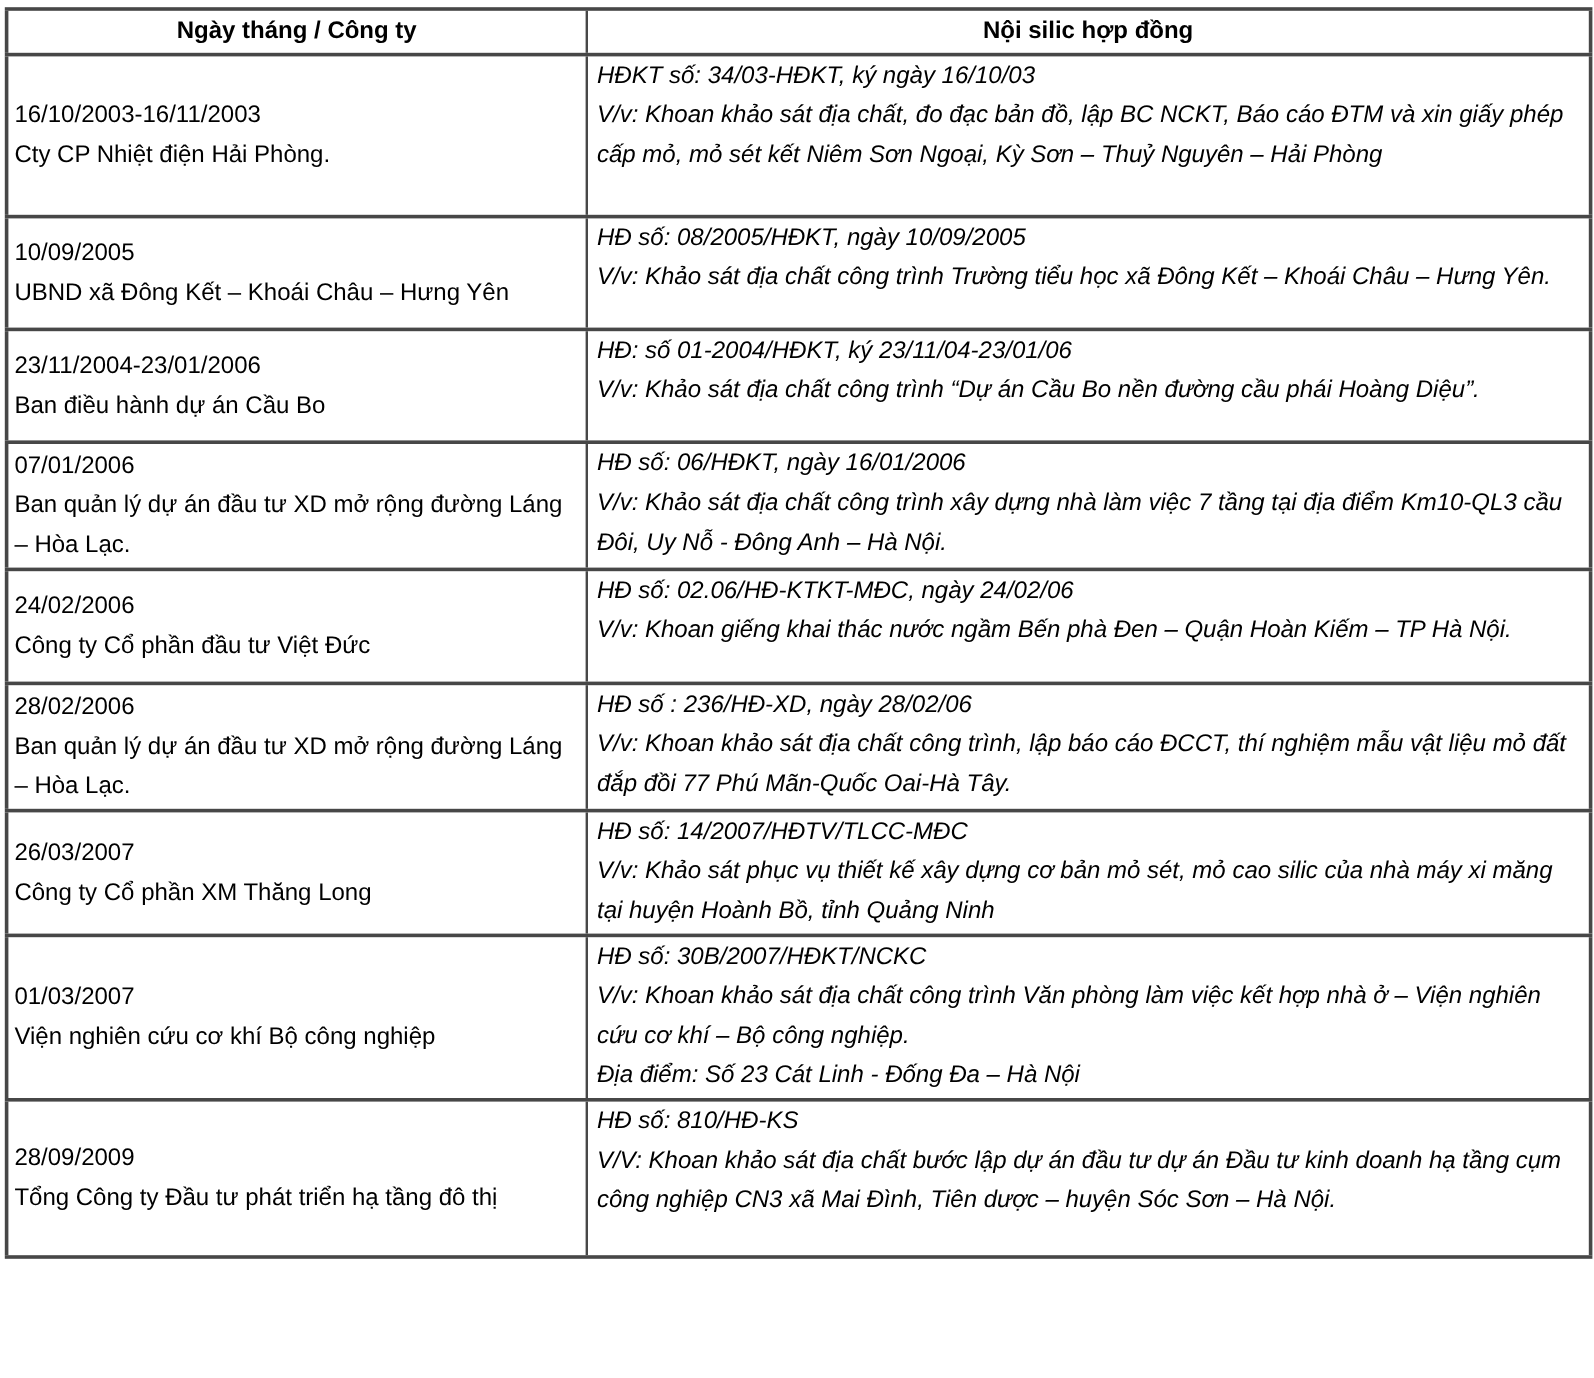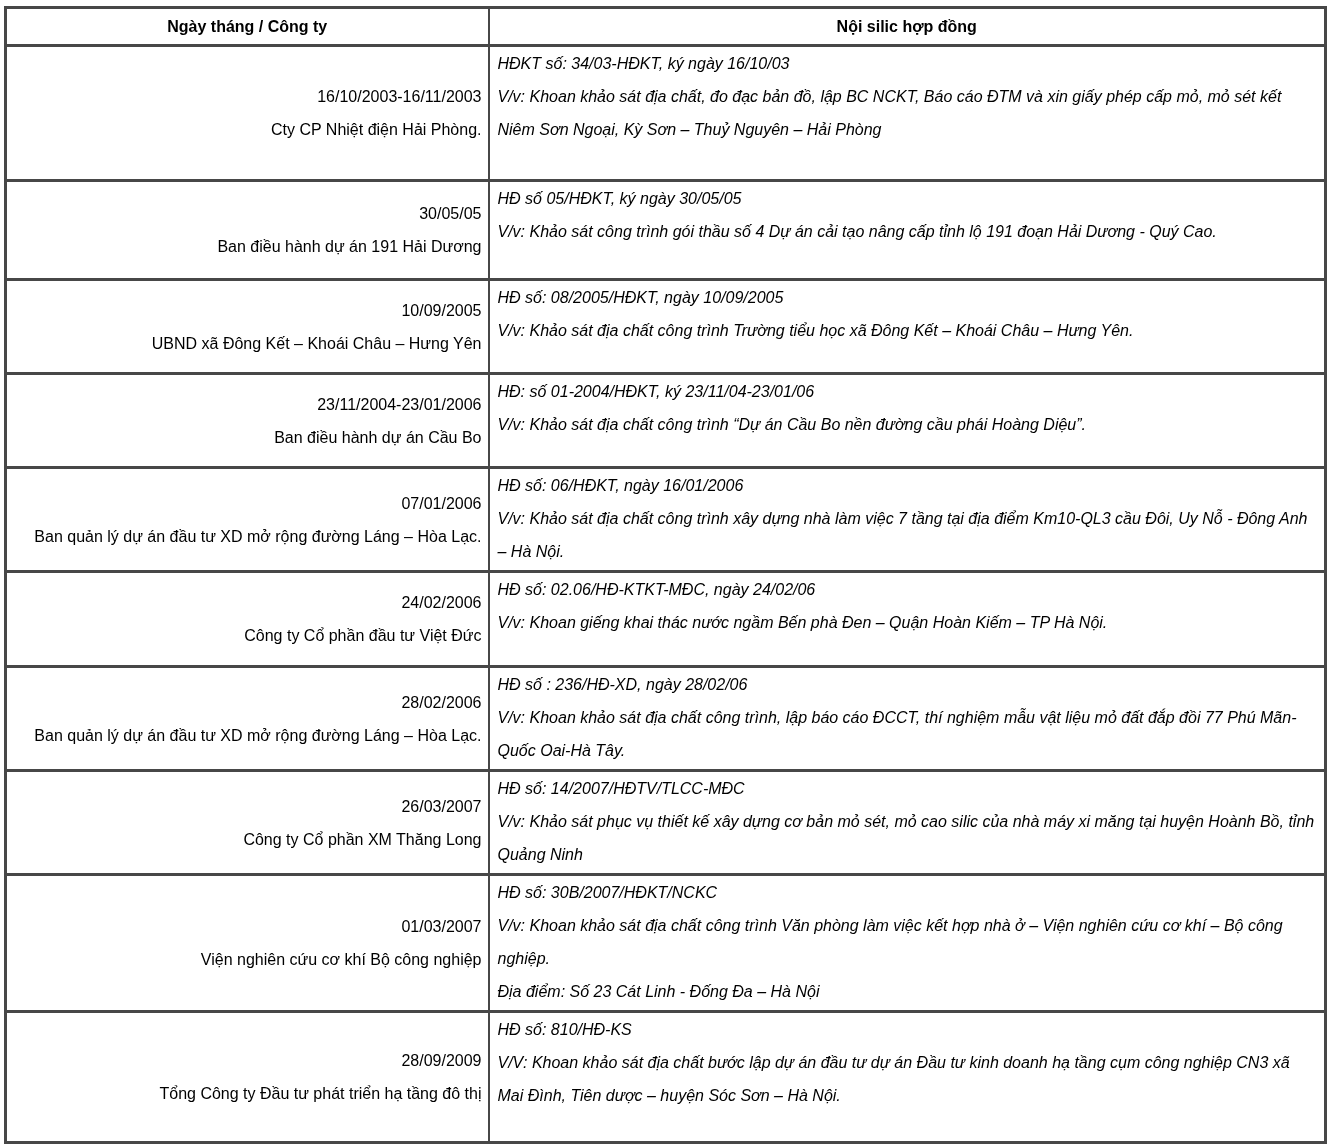--- a/index.html
+++ b/index.html
@@ -16,38 +16,38 @@
   table.contracts {
     border-collapse: collapse;
     table-layout: fixed;
     width: 1320px;
   }
   table.contracts th,
   table.contracts td {
     border: 2px solid #474747;
     border-top-width: 3px;
     border-bottom-width: 3px;
-    font-size: 16px;
+    font-size: 20px;
     line-height: 33px;
     overflow: hidden;
   }
   table.contracts {
     border: 3px solid #474747;
   }
   th.hdr {
     font-size: 21.5px;
     font-weight: bold;
     text-align: center;
     vertical-align: middle;
     padding: 1px 4px;
     white-space: pre-line;
   }
   td.left-cell {
     vertical-align: middle;
-    text-align: right;
+    text-align: left;
     padding: 2px 6px 2px 5px;
     white-space: pre-line;
   }
   td.right-cell {
     vertical-align: top;
     text-align: left;
     padding: 0 6px 2px 8px;
     white-space: pre-line;
     font-style: italic;
   }
@@ -68,26 +68,20 @@
         <th class="hdr">Ngày tháng / Công ty</th>
         <th class="hdr">Nội silic hợp đồng</th>
       </tr>
     </thead>
     <tbody>
       <tr style="height:135px;">
         <td class="left-cell">16/10/2003-16/11/2003
 Cty CP Nhiệt điện Hải Phòng.</td>
         <td class="right-cell">HĐKT số: 34/03-HĐKT, ký ngày 16/10/03
 V/v: Khoan khảo sát địa chất, đo đạc bản đồ, lập BC NCKT, Báo cáo ĐTM và xin giấy phép cấp mỏ, mỏ sét kết Niêm Sơn Ngoại, Kỳ Sơn – Thuỷ Nguyên – Hải Phòng</td>
-      </tr>
-      <tr style="height:99px;">
-        <td class="left-cell">30/05/05
-Ban điều hành dự án 191 Hải Dương</td>
-        <td class="right-cell">HĐ số 05/HĐKT, ký ngày 30/05/05
-V/v: Khảo sát công trình gói thầu số 4 Dự án cải tạo nâng cấp tỉnh lộ  191 đoạn Hải Dương - Quý Cao.</td>
       </tr>
       <tr style="height:94px;">
         <td class="left-cell">10/09/2005
 UBND xã Đông Kết – Khoái Châu – Hưng Yên</td>
         <td class="right-cell">HĐ số: 08/2005/HĐKT, ngày 10/09/2005
 V/v: Khảo sát địa chất công trình Trường tiểu học xã Đông Kết – Khoái Châu – Hưng Yên.</td>
       </tr>
       <tr style="height:94px;">
         <td class="left-cell">23/11/2004-23/01/2006
 Ban điều hành dự án Cầu Bo</td>

